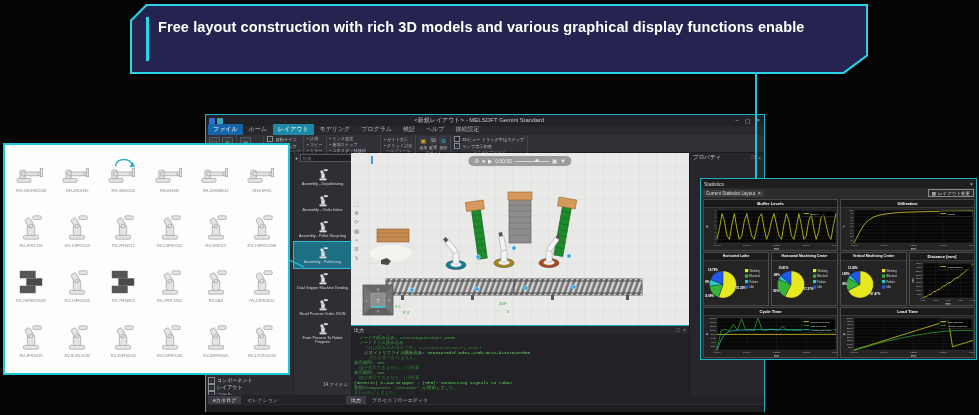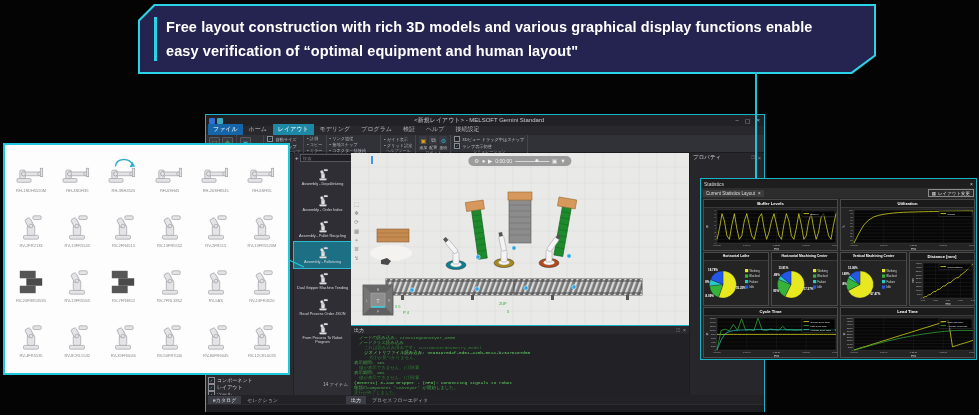--- a/index.html
+++ b/index.html
@@ -2,21 +2,21 @@
 <html><head>
 <meta charset="utf-8">
 <style>
   html,body{margin:0;padding:0;}
   body{width:979px;height:415px;background:#040404;position:relative;overflow:hidden;
        font-family:"Liberation Sans",sans-serif;-webkit-font-smoothing:antialiased;}
   .abs{position:absolute;}
 
   
   .banner-outer{left:130px;top:4px;width:738px;height:70px;background:#2ad4e6;
-    clip-path:polygon(16px 0,100% 0,100% calc(100% - 18px),calc(100% - 24px) 100%,0 100%,0 16px);margin-left:8px;}
+    clip-path:polygon(16px 0,100% 0,100% calc(100% - 18px),calc(100% - 24px) 100%,0 100%,0 16px);}
   .banner-inner{position:absolute;inset:2px;background:#252450;
     clip-path:polygon(15px 0,100% 0,100% calc(100% - 17px),calc(100% - 23px) 100%,0 100%,0 15px);}
   .banner-accent{left:16px;top:13px;width:3px;height:44px;background:#2ad4e6;}
   .banner-text{left:28px;top:11px;color:#ffffff;font-size:14.5px;font-weight:bold;line-height:24px;letter-spacing:.1px;}
 
   .connector-right{left:755px;top:72px;width:2px;height:108px;background:#21c3d8;z-index:55;}
 
   
   .main-window{left:205px;top:114px;width:560px;height:298px;background:#2a2a2e;border:1px solid #17b4c8;box-sizing:border-box;z-index:10;}
   .titlebar{left:0;top:0;width:558px;height:11px;background:#222226;display:flex;align-items:center;}
@@ -107,21 +107,20 @@
   .chart-body{position:absolute;left:1px;top:8px;right:1px;bottom:1px;}
 </style>
 </head>
 <body>
 
 <div class="abs banner-outer">
   <div class="banner-inner"></div>
   <div class="abs banner-accent"></div>
   <div class="abs banner-text">
     <div>Free layout construction with rich 3D models and various graphical display functions enable</div>
-    <div>easy verification of “optimal equipment and human layout"</div>
   </div>
 </div>
 
 <div class="abs connector-right"></div>
 
 <div class="abs main-window">
   <div class="abs titlebar">
     <div class="title-icons">
       <div class="tico" style="background:#2f6fd8;"></div>
       <div class="tico" style="background:#3aa7c0;"></div>

